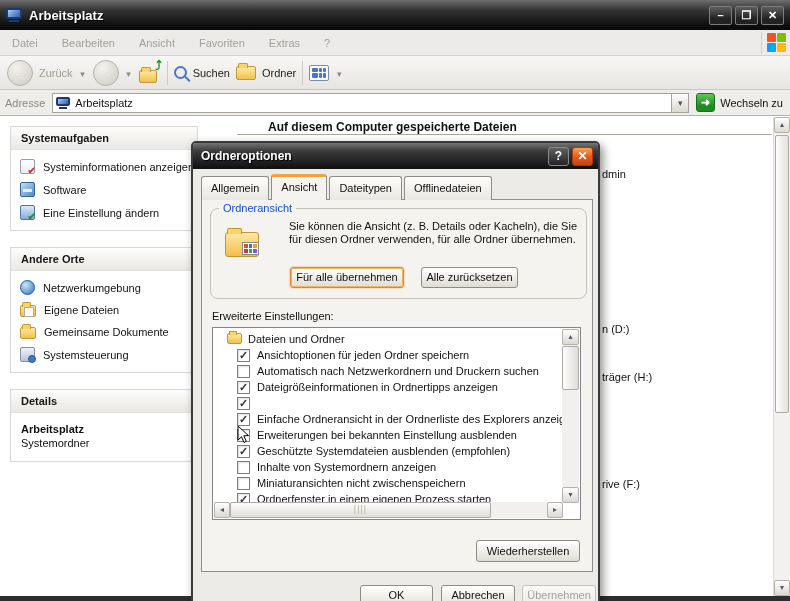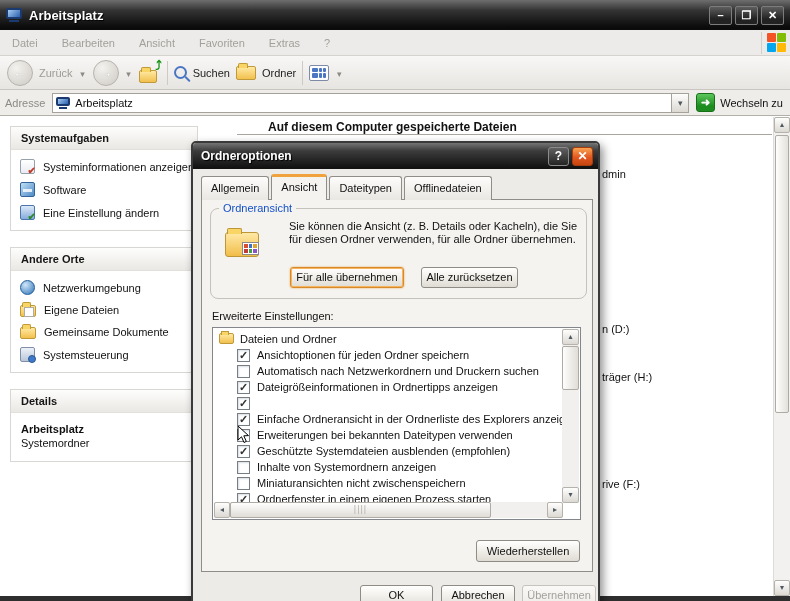--- a/index.html
+++ b/index.html
@@ -115,21 +115,21 @@
   .gb-text{position:absolute;left:78px;top:11px;width:296px;line-height:13px;}
   .btn{height:21px;background:linear-gradient(#ffffff,#f2f0eb 45%,#dfdcd4);border:1px solid #8f8c86;border-radius:3px;text-align:center;font-size:11px;line-height:19px;color:#111;}
   .btn.default{border:1px solid #d8892a;box-shadow:inset 0 0 0 1px #f6b45e,0 0 2px #eda544;}
   .btn.disabled{color:#a3a19c;border-color:#c6c3bd;background:linear-gradient(#faf9f7,#ebeae6);box-shadow:none;}
   .b-apply-all{position:absolute;left:79px;top:58px;width:114px;}
   .b-reset-all{position:absolute;left:210px;top:58px;width:97px;}
 
   .adv-label{position:absolute;left:10px;top:110px;}
   .listbox{position:absolute;left:10px;top:127px;width:369px;height:193px;background:#fff;border:1px solid #83868a;}
   .lb-rows{position:absolute;left:1px;top:2px;width:348px;height:173px;overflow:hidden;}
-  .lb-header{display:flex;align-items:center;gap:6px;height:17px;padding-left:5px;}
+  .lb-header{display:flex;align-items:center;gap:6px;height:17px;padding-left:13px;}
   .i-folder-sm{width:15px;height:11px;background:linear-gradient(#ffe9a4,#f2c04d);border:1px solid #c09a39;border-radius:2px;position:relative;flex:none;}
   .i-folder-sm::before{content:"";position:absolute;top:-3px;left:1px;width:6px;height:3px;background:#f8d565;border:1px solid #c09a39;border-bottom:none;}
   .lb-row{display:flex;align-items:center;gap:7px;height:16px;padding-left:23px;white-space:nowrap;}
   .cb{width:13px;height:13px;flex:none;background:#fff;border:1px solid #777d84;box-shadow:inset 1px 1px 2px #d9dde2;
     font-size:11px;line-height:11px;text-align:center;color:#333;font-weight:bold;}
   .lb-vsb{position:absolute;top:1px;right:1px;width:17px;height:174px;background:#f1f0ee;}
   .lb-vsb .sb-down{position:absolute;bottom:0;left:0;}
   .lb-thumb{position:absolute;left:0;right:0;top:17px;height:44px;background:linear-gradient(90deg,#fefefe,#e0ddd7);border:1px solid #aeaba5;border-radius:2px;}
   .lb-hsb{position:absolute;left:1px;bottom:1px;height:16px;width:349px;background:#f1f0ee;}
   .lb-hsb .sb-left{position:absolute;left:0;top:0;width:16px;}
@@ -343,21 +343,21 @@
           </div>
           <div class="lb-row">
             <span class="cb on">✓</span>
           </div>
           <div class="lb-row">
             <span class="cb on">✓</span>
             <span>Einfache Ordneransicht in der Ordnerliste des Explorers anzeige</span>
           </div>
           <div class="lb-row">
             <span class="cb"></span>
-            <span>Erweiterungen bei bekannten Dateitypen verwenden</span>
+            <span>Erweiterungen bei bekannten Einstellung ausblenden</span>
           </div>
           <div class="lb-row">
             <span class="cb on">✓</span>
             <span>Geschützte Systemdateien ausblenden (empfohlen)</span>
           </div>
           <div class="lb-row">
             <span class="cb"></span>
             <span>Inhalte von Systemordnern anzeigen</span>
           </div>
           <div class="lb-row">

